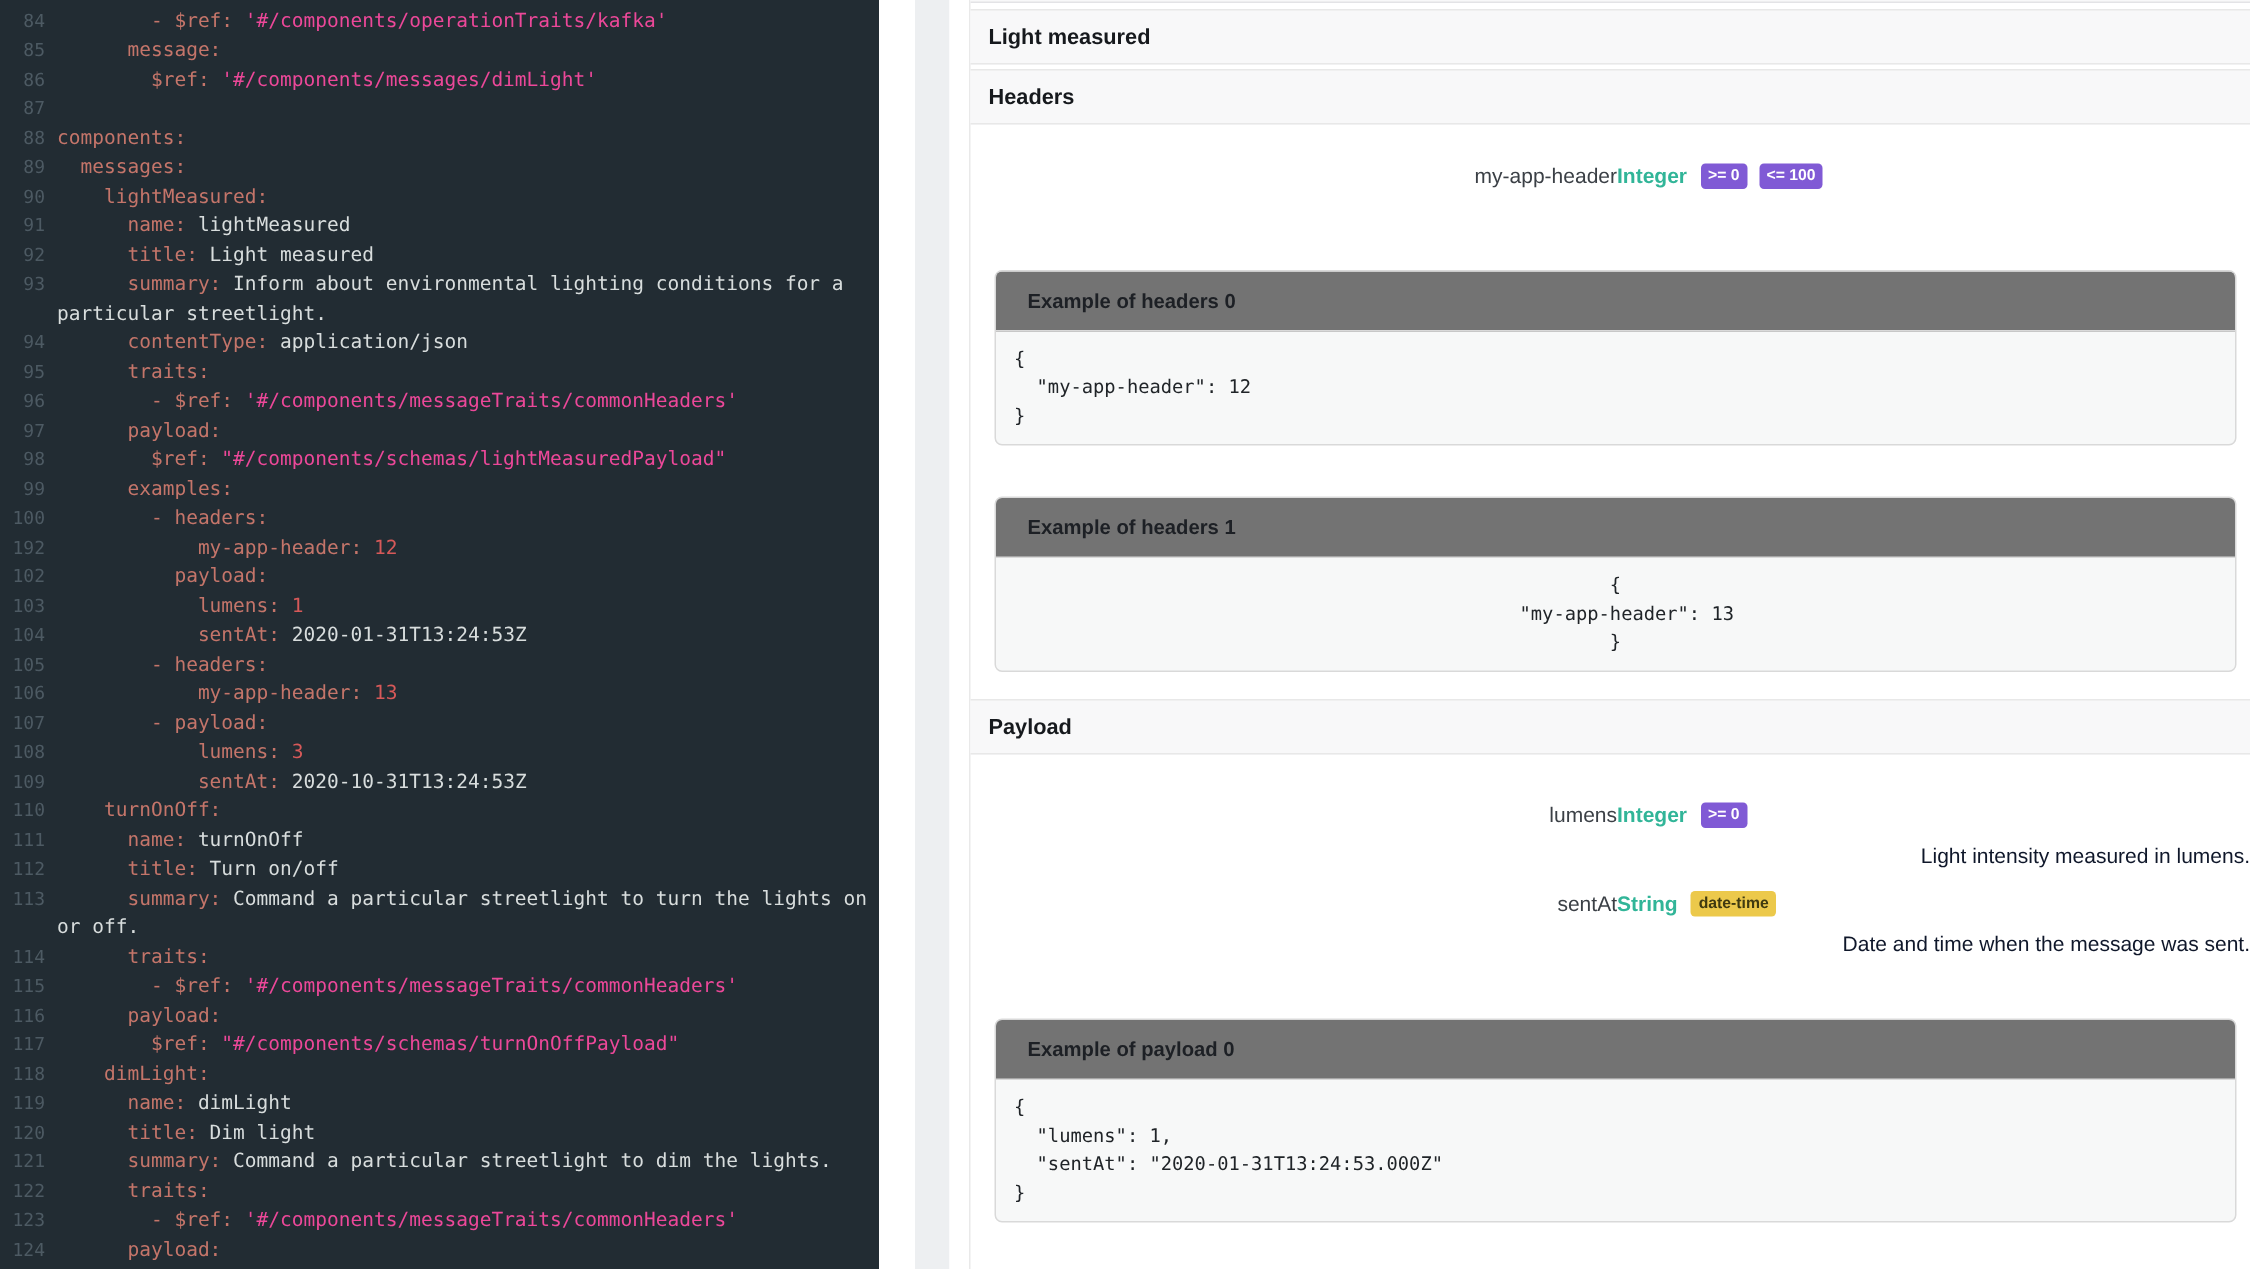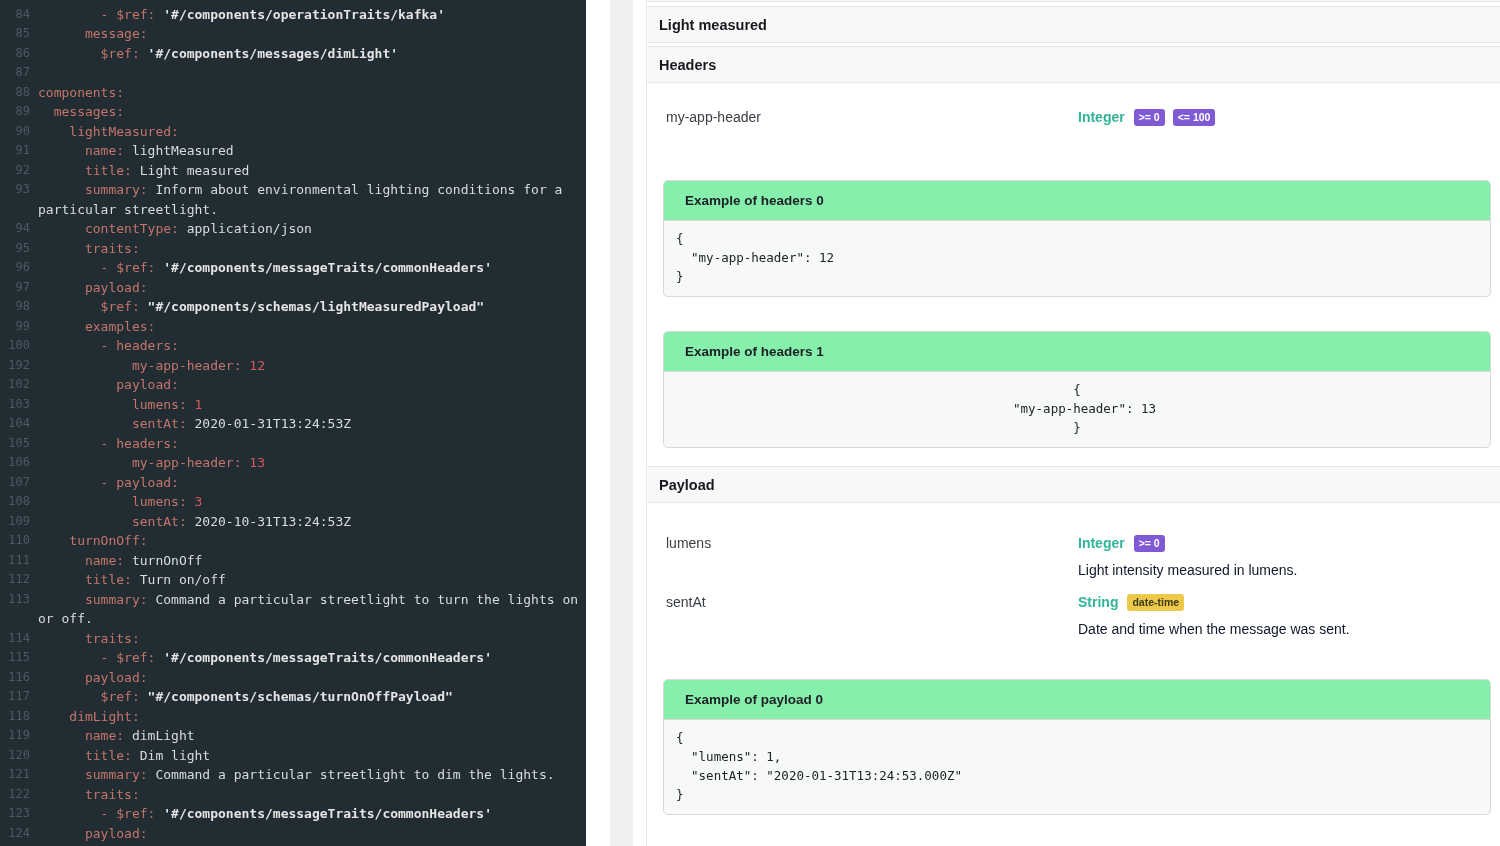--- a/index.html
+++ b/index.html
@@ -21,21 +21,21 @@
     display:flex; height:19.5px; line-height:19.5px;
     font-family:"DejaVu Sans Mono", monospace; font-size:13px;
   }
   .ed-num {
     flex:0 0 30px; width:30px; text-align:right;
     color:#4d5a63; font-size:12px; user-select:none;
   }
   .ed-code { white-space:pre; margin-left:8px; }
   .tk-k { color:#c4756a; }           
   .tk-v { color:#d8dddd; }           
-  .tk-s { color:#e5e5e5;font-weight:bold; }           
+  .tk-s { color:#ec4899; }           
   .tk-n { color:#d75959; }           
 
   
   .gutter {
     position:absolute; left:610px; top:0; width:23px; height:846px;
     background:#edeff1;
   }
 
   
   .docs {
@@ -51,21 +51,21 @@
   }
   .section-bar {
     height:37px; margin-top:3px;
     background:#f8f8f9;
     border-top:1px solid #e8e8e8; border-bottom:1px solid #e8e8e8;
     display:flex; align-items:center; padding-left:12px;
     font-size:14.5px; font-weight:700; color:#16191d;
   }
   .section-bar.first { margin-top:4px; }
 
-  .prop-row { display:flex; padding-left:19px; }
+  .prop-row { display:flex; padding-left:19px;text-align:right; }
   .prop-row.mt24 { margin-top:24px; }
   .prop-row.mt30 { margin-top:30px; }
   .prop-row.mt22 { margin-top:12px; }
   .prop-name {
     flex:0 0 412px; width:412px;
     font-size:14px; color:#3b4046; line-height:20px;
   }
   .prop-info { flex:1; }
   .prop-typeline { display:flex; align-items:center; height:20px; }
   .type-label { color:#31b598; font-weight:700; font-size:14px; margin-right:9px; }
@@ -80,21 +80,21 @@
   .example-box {
     margin-left:16px; margin-right:9px;
     border:1px solid #d9d9d9; border-radius:5px;
     background:#f7f8f8; overflow:hidden;
   }
   .example-box.mt53 { margin-top:53px; }
   .example-box.mt34 { margin-top:34px;text-align:center; }
   .example-box.mt40 { margin-top:40px; }
   .section-bar.mt18 { margin-top:18px; }
   .example-head {
-    height:40px; background:#86efac; border-bottom:1px solid #d9d9d9;
+    height:40px; background:#737373; border-bottom:1px solid #d9d9d9;
     display:flex; align-items:center; padding-left:21px;
     font-size:13.5px; font-weight:700; color:#1d2025;
   }
   .example-body pre {
     margin:0; padding:8px 12px 10px 12px;
     font-family:"DejaVu Sans Mono", monospace;
     font-size:12.5px; line-height:19px; color:#202428;
     white-space:pre;
   }
 </style>

